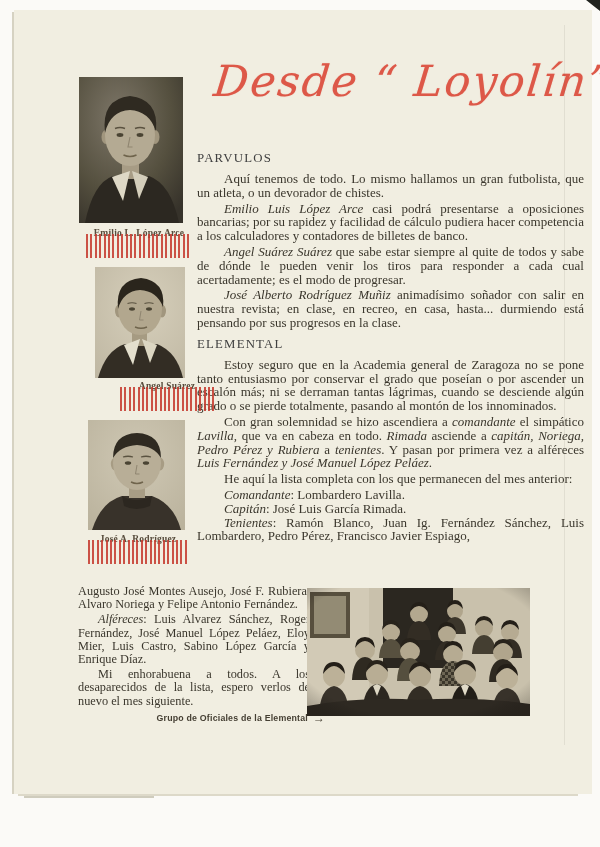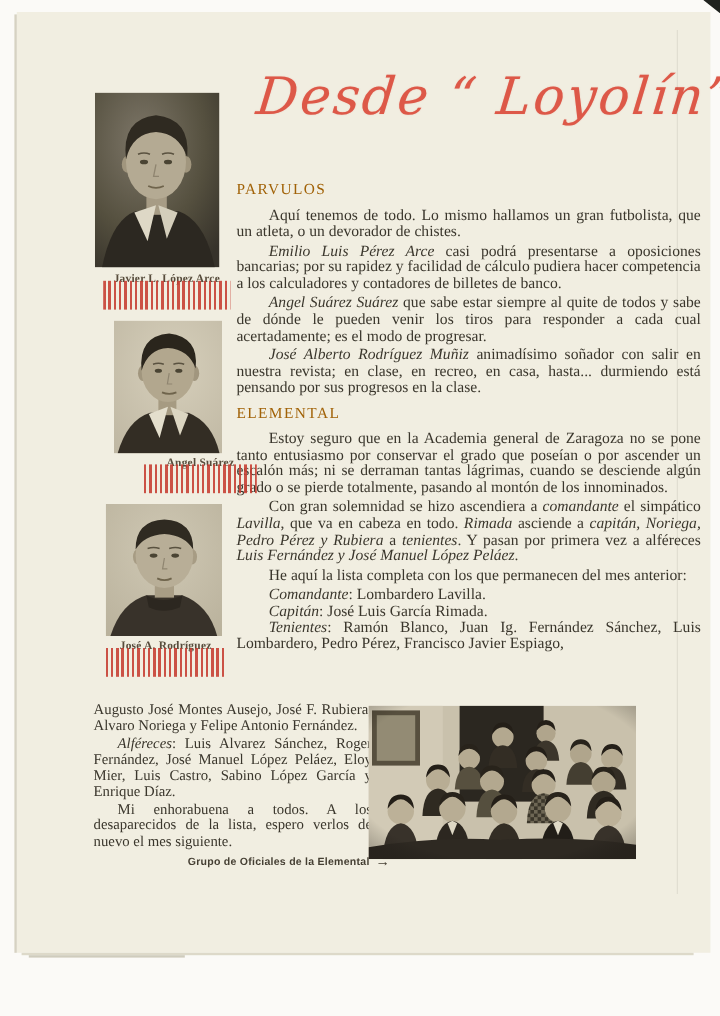--- a/index.html
+++ b/index.html
@@ -51,21 +51,21 @@
     opacity:.88;
   }
   .cap1{left:72px;top:218px;width:106px;}
   .cap2{left:81px;top:371px;width:94px;margin-left:25px;}
   .cap3{left:74px;top:524px;width:100px;}
 
   
   .main-col{position:absolute;left:183px;top:141px;width:387px;color:#3a362c;}
   .sec-h{
     font-size:12.8px;font-weight:400;letter-spacing:1.2px;margin:0 0 7px 0;
-    line-height:14px;color:#a16207;
+    line-height:14px;color:#404040;
   }
   .sec-h.second{margin-top:7px;}
   .para{
     font-size:13px;line-height:13.8px;text-align:justify;text-indent:27px;
     margin:0 0 2px 0;
   }
   .para.roster{margin:0;}
   .main-col i, .bottom-left i{font-style:italic;}
 
   
@@ -109,21 +109,21 @@
       <ellipse cx="51" cy="58" rx="25" ry="31" fill="#b4aa93"></ellipse>
       <path d="M26 56 Q22 22 51 19 Q80 22 77 54 Q70 34 51 33 Q31 34 26 56 Z" fill="#2f2a21"></path>
       <ellipse cx="41" cy="58" rx="3.4" ry="1.9" fill="#4a4433"></ellipse>
       <ellipse cx="61" cy="58" rx="3.4" ry="1.9" fill="#4a4433"></ellipse>
       <path d="M36 51.5 Q41 49.5 46 51.5 M56 51.5 Q61 49.5 66 51.5" stroke="#5a5240" stroke-width="1.4" fill="none"></path>
       <path d="M51 60 L49 70 L53.5 70" stroke="#8f8570" stroke-width="1.1" fill="none"></path>
       <path d="M44.5 78 Q51 81 57.5 78" stroke="#6f644c" stroke-width="1.5" fill="none"></path>
     </svg>
   </div>
   <div class="photo-cap cap1">
-    <span class="cap-text">Javier L. López Arce</span>
+    <span class="cap-text">Emilio L. López Arce</span>
     <div class="stripes"></div>
   </div>
 
   <div class="portrait p2">
     <svg viewBox="0 0 90 111" preserveAspectRatio="none">
       <defs>
         <radialGradient id="bg2" cx="55%" cy="35%" r="90%">
           <stop offset="0" stop-color="#d6cfbb"></stop>
             <stop offset="1" stop-color="#bdb5a0"></stop>
         </radialGradient>
@@ -173,21 +173,21 @@
     </svg>
   </div>
   <div class="photo-cap cap3">
     <span class="cap-text">José A. Rodríguez</span>
     <div class="stripes"></div>
   </div>
 
   <section class="main-col">
     <h2 class="sec-h">PARVULOS</h2>
     <p class="para"><span>Aquí tenemos de todo. Lo mismo hallamos un gran futbolista, que un atleta, o un devorador de chistes.</span></p>
-    <p class="para"><i>Emilio Luis Pérez Arce</i><span> casi podrá presentarse a oposiciones bancarias; por su rapidez y facilidad de cálculo pudiera hacer competencia a los calculadores y contadores de billetes de banco.</span></p>
+    <p class="para"><i>Emilio Luis López Arce</i><span> casi podrá presentarse a oposiciones bancarias; por su rapidez y facilidad de cálculo pudiera hacer competencia a los calculadores y contadores de billetes de banco.</span></p>
     <p class="para"><i>Angel Suárez Suárez</i><span> que sabe estar siempre al quite de todos y sabe de dónde le pueden venir los tiros para responder a cada cual acertadamente; es el modo de progresar.</span></p>
     <p class="para"><i>José Alberto Rodríguez Muñiz</i><span> animadísimo soñador con salir en nuestra revista; en clase, en recreo, en casa, hasta... durmiendo está pensando por sus progresos en la clase.</span></p>
 
     <h2 class="sec-h second">ELEMENTAL</h2>
     <p class="para"><span>Estoy seguro que en la Academia general de Zaragoza no se pone tanto entusiasmo por conservar el grado que poseían o por ascender un escalón más; ni se derraman tantas lágrimas, cuando se desciende algún grado o se pierde totalmente, pasando al montón de los innominados.</span></p>
     <p class="para"><span>Con gran solemnidad se hizo ascendiera a </span><i>comandante</i><span> el simpático </span><i>Lavilla</i><span>, que va en cabeza en todo. </span><i>Rimada</i><span> asciende a </span><i>capitán, Noriega, Pedro Pérez y Rubiera</i><span> a </span><i>tenientes</i><span>. Y pasan por primera vez a alféreces </span><i>Luis Fernández y José Manuel López Peláez</i><span>.</span></p>
     <p class="para"><span>He aquí la lista completa con los que permanecen del mes anterior:</span></p>
     <p class="para roster"><i>Comandante</i><span>: Lombardero Lavilla.</span></p>
     <p class="para roster"><i>Capitán</i><span>: José Luis García Rimada.</span></p>
     <p class="para roster"><i>Tenientes</i><span>: Ramón Blanco, Juan Ig. Fernández Sánchez, Luis Lombardero, Pedro Pérez, Francisco Javier Espiago,</span></p>

